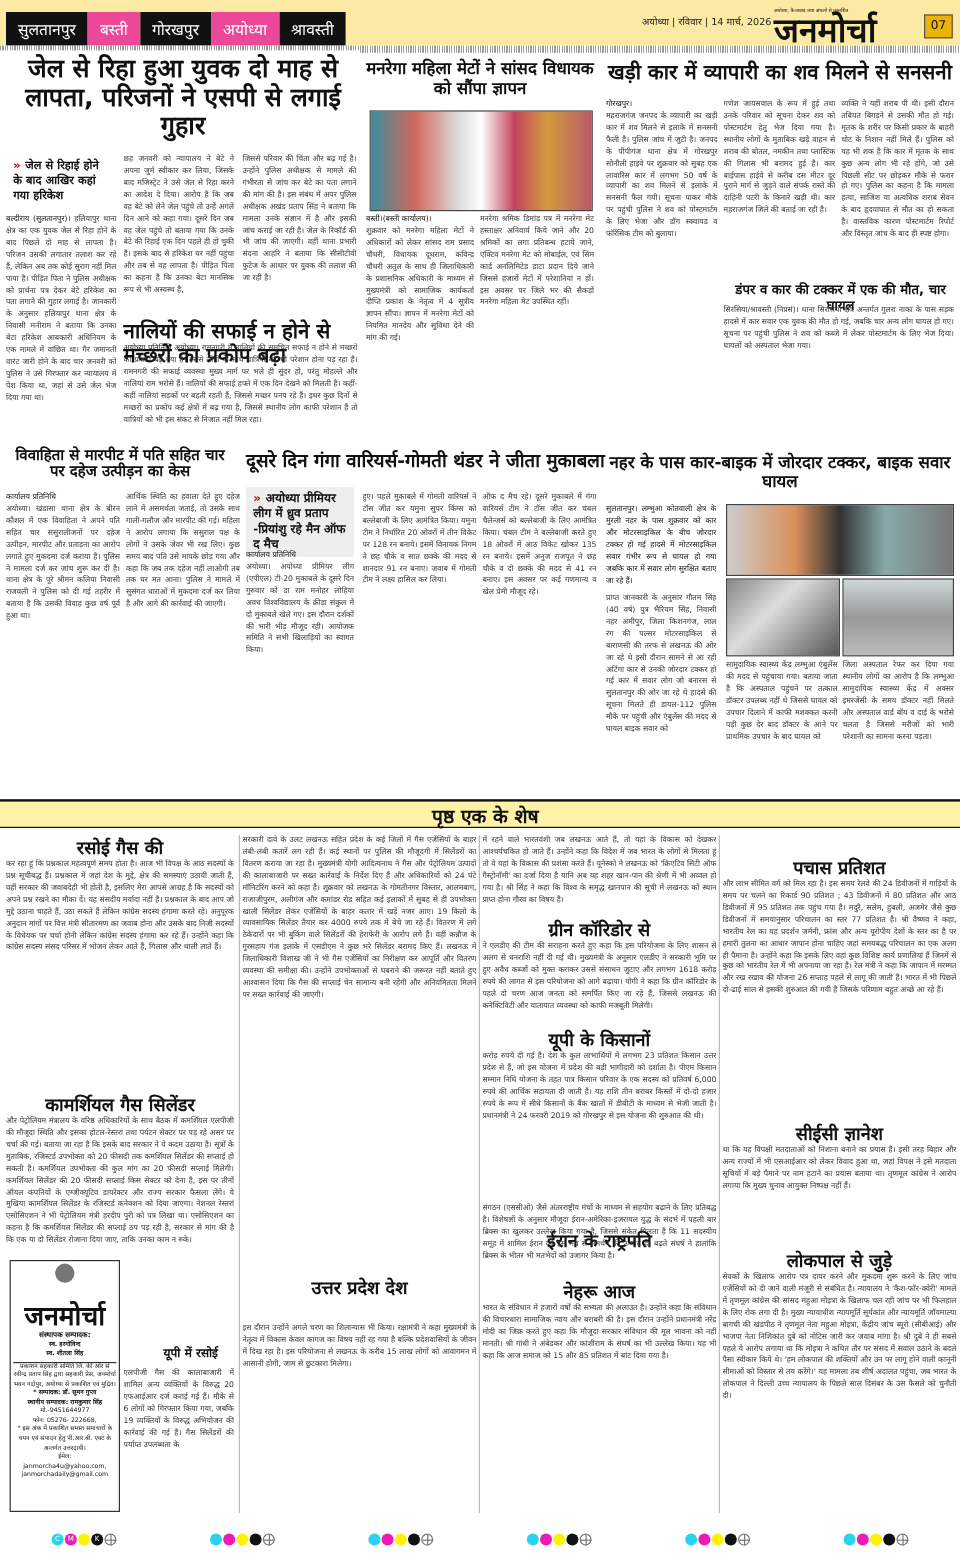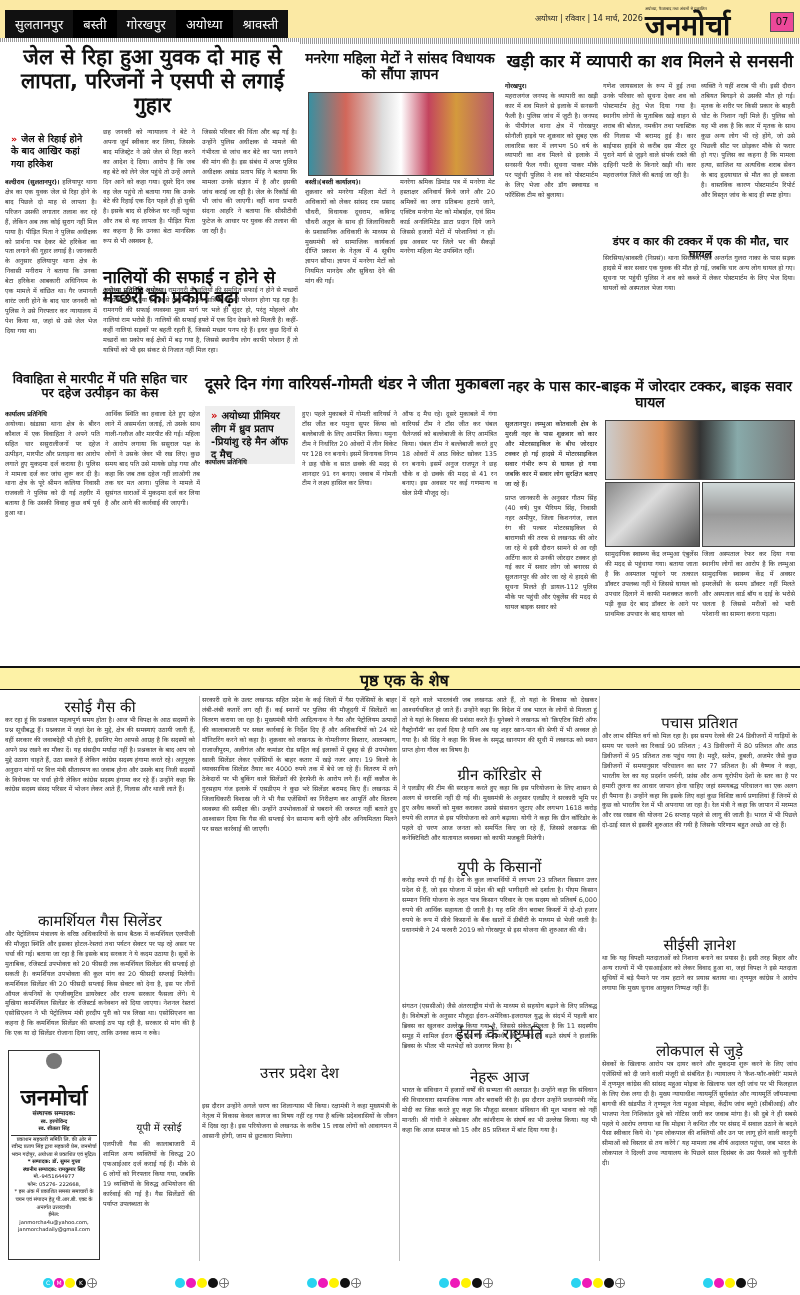--- a/index.html
+++ b/index.html
@@ -1,44 +1,44 @@
 <!DOCTYPE html>
 <html><head>
 <meta charset="utf-8">
 <style>
 *{box-sizing:border-box;margin:0;padding:0}
 body{width:800px;height:1295px;background:#fff;font-family:"DejaVu Sans",sans-serif;color:#111;overflow:hidden;position:relative}
 .hdr{position:absolute;left:0;top:0;width:800px;height:38px;background:#fbe9a4;}
 .tabs{position:absolute;left:5px;top:10px;display:flex;height:28px}
 .tab{height:28px;padding:0 10px;font-size:13px;font-weight:normal;display:flex;align-items:center;color:#fff}
-.tab.dark{background:#111}.tab.gray{background:#000000}
+.tab.dark{background:#111}.tab.gray{background:#ec4899}
 .date{position:absolute;left:535px;top:12px;font-size:8px;color:#222}
 .mast{position:absolute;left:645px;top:6px;font-size:28px;font-weight:bold;line-height:30px;color:#111;font-family:"DejaVu Serif",serif}
 .mast small{display:block;font-size:4px;line-height:5px;font-weight:normal}
-.pg{position:absolute;left:770px;top:12px;width:24px;height:20px;border:1px solid #555;background:#ec4899;font-size:10px;text-align:center;line-height:18px}
+.pg{position:absolute;left:770px;top:12px;width:24px;height:20px;border:1px solid #555;background:#eab308;font-size:10px;text-align:center;line-height:18px}
 .rule{position:absolute;left:0;height:4px;background:repeating-linear-gradient(90deg,#999 0 1px,#fff 1px 2px)}
 .hl{position:absolute;font-weight:bold;text-align:center;line-height:1.15;color:#111}
 .col{position:absolute;font-size:6.4px;line-height:1.55;text-align:justify;color:#333;overflow:hidden}
 .sub{position:absolute;font-weight:bold;font-size:11px;line-height:1.3;background:#eee;padding:3px 6px}
 .sub .ar{color:#c00;margin-right:4px}
 .photo{position:absolute;background:linear-gradient(135deg,#c9a27e,#7d5a48 40%,#d4b38c 60%,#a06a58);border:1px solid #444}
 .band{position:absolute;left:0;top:666px;width:800px;height:24px;background:#fdf2a6;border-top:2px solid #111;border-bottom:1px solid #111}
 .band span{position:absolute;left:360px;top:1px;font-size:16px;font-weight:bold}
-.sh{position:absolute;font-weight:normal;text-align:center;font-size:15px}
+.sh{position:absolute;font-weight:bold;text-align:center;font-size:15px}
 .imprint{position:absolute;left:8px;top:1050px;width:92px;height:210px;border:1px solid #333;font-size:5.2px;line-height:1.45;text-align:center;padding:2px}
 .imprint .logo{font-size:22px;font-weight:bold;line-height:24px;font-family:"DejaVu Serif",serif;margin-top:16px}
 .pen{width:16px;height:16px;border-radius:50%;background:#777;margin:0 auto}
 .reg{position:absolute;top:1278px;left:0;width:800px;height:14px;display:flex;justify-content:space-around;padding:0 4px}
 .grp{display:flex;gap:1px}
 .dot{width:10px;height:10px;border-radius:50%;font-size:6px;color:#fff;text-align:center;line-height:10px}
 .xh{width:10px;height:10px;border-radius:50%;border:1px solid #777;position:relative}
 .xh:before{content:"";position:absolute;left:4px;top:0;width:1px;height:9px;background:#777}
 .xh:after{content:"";position:absolute;top:4px;left:0;height:1px;width:9px;background:#777}
 .vline{position:absolute;width:1px;background:#bbb}
-.byl{font-weight:bold;color:#111}
+.byl{font-weight:normal;color:#111}
 </style>
 </head>
 <body>
 
 <div class="hdr">
   <div class="tabs">
     <div class="tab dark">सुलतानपुर</div>
     <div class="tab gray">बस्ती</div>
     <div class="tab dark">गोरखपुर</div>
     <div class="tab gray">अयोध्या</div>
@@ -71,21 +71,21 @@
 <div class="col" style="left:701px;top:82px;width:94px;height:150px">व्यक्ति ने यहीं शराब पी थी। इसी दौरान तबियत बिगड़ने से उसकी मौत हो गई। मृतक के शरीर पर किसी प्रकार के बाहरी चोट के निशान नहीं मिले हैं। पुलिस को यह भी शक है कि कार में मृतक के साथ कुछ अन्य लोग भी रहे होंगे, जो उसे पिछली सीट पर छोड़कर मौके से फरार हो गए। पुलिस का कहना है कि मामला हत्या, साजिश या अत्यधिक शराब सेवन के बाद हृदयाघात से मौत का हो सकता है। वास्तविक कारण पोस्टमार्टम रिपोर्ट और विस्तृत जांच के बाद ही स्पष्ट होगा।</div>
 <div class="hl" style="left:603px;top:236px;width:195px;font-size:11px;text-align:center">डंपर व कार की टक्कर में एक की मौत, चार घायल</div>
 <div class="col" style="left:603px;top:254px;width:192px;height:110px">सिरसिया/श्रावस्ती (निप्रसं)। थाना सिरसिया क्षेत्र अन्तर्गत गुलरा नाका के पास सड़क हादसे में कार सवार एक युवक की मौत हो गई, जबकि चार अन्य लोग घायल हो गए। सूचना पर पहुंची पुलिस ने शव को कब्जे में लेकर पोस्टमार्टम के लिए भेज दिया। घायलों को अस्पताल भेजा गया।</div>
 
 <div class="hl" style="left:10px;top:372px;width:180px;font-size:12.5px">विवाहिता से मारपीट में पति सहित चार पर दहेज उत्पीड़न का केस</div>
 <div class="col" style="left:5px;top:410px;width:95px;height:245px"><span class="byl">कार्यालय प्रतिनिधि</span><br><span>अयोध्या। खंडासा थाना क्षेत्र के बीरन कौशल में एक विवाहिता ने अपने पति सहित चार ससुरालीजनों पर दहेज उत्पीड़न, मारपीट और प्रताड़ना का आरोप लगाते हुए मुकदमा दर्ज कराया है। पुलिस ने मामला दर्ज कर जांच शुरू कर दी है। थाना क्षेत्र के पूरे श्रीमन कलिया निवासी राजवली ने पुलिस को दी गई तहरीर में बताया है कि उसकी विवाह कुछ वर्ष पूर्व हुआ था।</span></div>
 <div class="col" style="left:105px;top:410px;width:95px;height:245px">आर्थिक स्थिति का हवाला देते हुए दहेज लाने में असमर्थता जताई, तो उसके साथ गाली-गलौज और मारपीट की गई। महिला ने आरोप लगाया कि ससुराल पक्ष के लोगों ने उसके जेवर भी रख लिए। कुछ समय बाद पति उसे मायके छोड़ गया और कहा कि जब तक दहेज नहीं लाओगी तब तक घर मत आना। पुलिस ने मामले में सुसंगत धाराओं में मुकदमा दर्ज कर लिया है और आगे की कार्रवाई की जाएगी।</div>
 
 <div class="hl" style="left:205px;top:376px;width:330px;font-size:15.5px;text-align:left">दूसरे दिन गंगा वारियर्स-गोमती थंडर ने जीता मुकाबला</div>
 <div class="sub" style="left:205px;top:406px;width:90px;font-size:10px"><span class="ar">»</span><span>अयोध्या प्रीमियर लीग में ध्रुव प्रताप -प्रियांशु रहे मैन ऑफ द मैच</span></div>
-<div class="col" style="left:205px;top:458px;width:90px;height:198px"><span class="byl">कार्यालय प्रतिनिधि</span><br></div>
+<div class="col" style="left:205px;top:458px;width:90px;height:198px"><span class="byl">कार्यालय प्रतिनिधि</span><br><span>अयोध्या। अयोध्या प्रीमियर लीग (एपीएल) टी-20 मुकाबले के दूसरे दिन गुरुवार को डा राम मनोहर लोहिया अवध विश्वविद्यालय के क्रीड़ा संकुल में दो मुकाबले खेले गए। इस दौरान दर्शकों की भारी भीड़ मौजूद रही। आयोजक समिति ने सभी खिलाड़ियों का स्वागत किया।</span></div>
 <div class="col" style="left:302px;top:410px;width:95px;height:246px">हुए। पहले मुकाबले में गोमती वारियर्स ने टॉस जीत कर यमुना सुपर किंग्स को बल्लेबाजी के लिए आमंत्रित किया। यमुना टीम ने निर्धारित 20 ओवरों में तीन विकेट पर 128 रन बनाये। इसमें विनायक निगम ने छह चौके व सात छक्के की मदद से शानदार 91 रन बनाए। जवाब में गोमती टीम ने लक्ष्य हासिल कर लिया।</div>
 <div class="col" style="left:402px;top:410px;width:95px;height:246px">ऑफ द मैच रहे। दूसरे मुकाबले में गंगा वारियर्स टीम ने टॉस जीत कर चंबल चैलेन्जर्स को बल्लेबाजी के लिए आमंत्रित किया। चंबल टीम ने बल्लेबाजी करते हुए 18 ओवरों में आठ विकेट खोकर 135 रन बनाये। इसमें अनुज राजपूत ने छह चौके व दो छक्के की मदद से 41 रन बनाए। इस अवसर पर कई गणमान्य व खेल प्रेमी मौजूद रहे।</div>
 
 <div class="hl" style="left:505px;top:378px;width:290px;font-size:14px">नहर के पास कार-बाइक में जोरदार टक्कर, बाइक सवार घायल</div>
 <div class="col" style="left:505px;top:420px;width:92px;height:70px;font-weight:normal;color:#111"><span>सुलतानपुर।</span> <span>लम्भुआ कोतवाली क्षेत्र के मुरली नहर के पास शुक्रवार को कार और मोटरसाइकिल के बीच जोरदार टक्कर हो गई हादसे में मोटरसाइकिल सवार गंभीर रूप से घायल हो गया जबकि कार में सवार लोग सुरक्षित बताए जा रहे हैं।</span></div>
 <div class="photo" style="left:605px;top:420px;width:190px;height:60px;background:linear-gradient(90deg,#ccc,#d9905a 30%,#333 50%,#8aa 70%,#777)"></div>
 <div class="photo" style="left:605px;top:482px;width:95px;height:65px;background:linear-gradient(135deg,#888,#ddd 40%,#555)"></div>
 <div class="photo" style="left:702px;top:482px;width:93px;height:65px;background:linear-gradient(180deg,#cfd8d8,#999 50%,#bbb)"></div>
 <div class="col" style="left:505px;top:494px;width:92px;height:164px">प्राप्त जानकारी के अनुसार गौतम सिंह (40 वर्ष) पुत्र भैरियम सिंह, निवासी नहर अमीपुर, जिला किशनगंज, लाल रंग की पल्सर मोटरसाइकिल से बाराणसी की तरफ से लखनऊ की ओर जा रहे थे इसी दौरान सामने से आ रही अर्टिगा कार से उनकी जोरदार टक्कर हो गई कार में सवार लोग जो बनारस से सुलतानपुर की ओर जा रहे थे हादसे की सूचना मिलते ही डायल-112 पुलिस मौके पर पहुंची और एंबुलेंस की मदद से घायल बाइक सवार को</div>
 <div class="col" style="left:605px;top:550px;width:93px;height:108px">सामुदायिक स्वास्थ्य केंद्र लम्भुआ एंबुलेंस की मदद से पहुंचाया गया। बताया जाता है कि अस्पताल पहुंचने पर तत्काल डॉक्टर उपलब्ध नहीं थे जिससे घायल को उपचार दिलाने में काफी मशक्कत करनी पड़ी कुछ देर बाद डॉक्टर के आने पर प्राथमिक उपचार के बाद घायल को</div>

